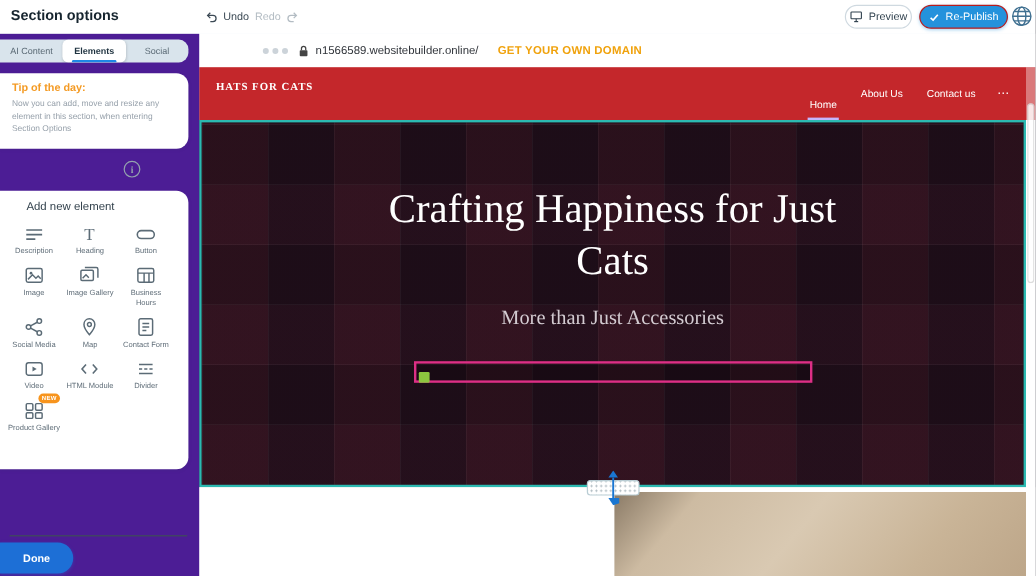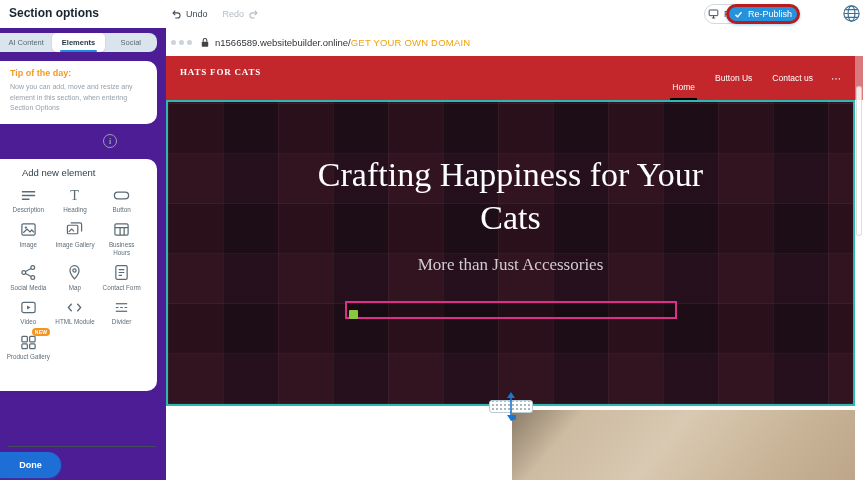--- a/index.html
+++ b/index.html
@@ -6,24 +6,24 @@
   html,body { width:863px; height:480px; }
   body { font-family:"Liberation Sans", sans-serif; background:#fff; overflow:hidden; }
   .stage { position:relative; width:863px; height:480px; background:#e8f0f6; overflow:hidden; }
 
   
   .topbar { position:absolute; top:0; left:0; width:863px; height:28px; background:#fff; z-index:20;padding-left:38px; }
   .app-title { position:absolute; left:9px; top:6px; font-size:12px; font-weight:bold; color:#17252f; }
   .undo-group { position:absolute; left:170px; top:0; height:28px; display:flex; align-items:center; gap:5px; }
   .undo-btn, .redo-btn { display:flex; align-items:center; gap:4px; font-size:9px; cursor:pointer; }
   .undo-btn { color:#3c4a55; }
-  .redo-btn { color:#b3bcc3; margin-left:10px; }
+  .redo-btn { color:#b3bcc3; }
   .pill-btn { position:absolute; top:4px; height:20px; border-radius:11px; display:flex; align-items:center; justify-content:center; gap:5px; font-size:9px; cursor:pointer; }
   .preview-btn { left:704px; width:56px; background:#fff; border:1px solid #cfd9e0; color:#31424f; }
-  .republish-btn { left:726px; width:74px; background:#2492dc; border:3px solid #b91c1c; color:#fff; box-shadow:0 1px 3px rgba(36,146,220,.4); }
+  .republish-btn { left:766px; width:74px; background:#2492dc; border:1px solid #b91c1c; color:#fff; box-shadow:0 1px 3px rgba(36,146,220,.4); }
   .globe-btn { position:absolute; left:842px; top:4px; width:19px; height:19px; cursor:pointer; }
 
   
   .sidebar { position:absolute; top:28px; left:0; width:166px; height:452px; background:#4c1d95; z-index:10; }
   .tabs { position:absolute; top:5px; left:0; width:157px; height:19px; display:flex; background:#d9e4ec; border-radius:0 8px 8px 0; overflow:hidden; }
   .tab { flex:1; display:flex; align-items:center; justify-content:center; font-size:7.5px; color:#5a6a75; cursor:pointer; position:relative; }
   .tab.active { background:#fff; color:#1f3340; border-radius:5px; box-shadow:0 1px 2px rgba(0,0,0,.12); font-weight:bold; }
   .tab.active .tab-underline { position:absolute; bottom:0; left:8px; right:8px; height:2px; background:#1e88e5; border-radius:2px; }
 
   .card { position:absolute; left:0; width:157px; background:#fff; border-radius:0 10px 10px 0; box-shadow:0 1px 3px rgba(40,60,80,.08); }
@@ -41,32 +41,32 @@
   .grid-item { display:flex; flex-direction:column; align-items:center; gap:2px; cursor:pointer; padding-top:2px; }
   .gi-icon { width:20px; height:18px; display:flex; align-items:center; justify-content:center; color:#5b6b76; position:relative; }
   .gi-label { font-size:6.3px; color:#5f6d78; text-align:center; line-height:1.25; max-width:44px; }
   .new-badge { position:absolute; top:-5px; right:-12px; background:#f7941d; color:#fff; font-size:5px; font-weight:bold; padding:1px 3px; border-radius:5px; letter-spacing:.3px; }
 
   .sidebar-divider { position:absolute; left:8px; top:418px; width:148px; height:1px; background:#3f4e59; }
   .done-btn { position:absolute; left:0; top:424px; width:61px; height:26px; background:#1d6fd6; border-radius:0 14px 14px 0; color:#fff; font-size:9px; font-weight:bold; display:flex; align-items:center; justify-content:center; cursor:pointer; box-shadow:0 1px 3px rgba(29,111,214,.4); }
 
   
   .canvas { position:absolute; top:28px; left:166px; width:697px; height:452px; background:#fff; }
-  .browser-bar { position:absolute; top:0; left:0; width:697px; height:28px; background:#fff; display:flex; align-items:center; }
+  .browser-bar { position:absolute; top:0; left:0; width:697px; height:28px; background:#fff; display:flex; align-items:center;padding-left:48px; }
   .dots { display:flex; gap:3px; margin-left:5px; }
   .dot { width:5px; height:5px; border-radius:50%; background:#ccd3d9; }
   .lock-icon { margin-left:8px; display:flex; }
   .url-text { margin-left:5px; font-size:9.5px; color:#30343a; }
-  .domain-cta { margin-left:0; font-size:9.5px; font-weight:normal; color:#f0a20c; cursor:pointer; letter-spacing:.2px; }
+  .domain-cta { margin-left:16px; font-size:9.5px; font-weight:bold; color:#f0a20c; cursor:pointer; letter-spacing:.2px; }
 
   .site-header { position:absolute; top:28px; left:0; width:697px; height:44px; background:#c4272b; }
   .site-logo { position:absolute; left:14px; top:11px; color:#fff; font-weight:bold; font-size:9px; letter-spacing:.8px; font-family:"Liberation Serif",serif; cursor:pointer; }
   .site-nav { position:absolute; right:22px; top:0; height:44px; display:flex; align-items:center; gap:16px; }
   .nav-item { color:#fff; font-size:8.5px; cursor:pointer; padding:4px 2px; }
-  .nav-item.active { border-bottom:2px solid #000000; padding-bottom:6px; margin-bottom:-8px;margin-top:13px; }
+  .nav-item.active { border-bottom:2px solid #c4b5fd; padding-bottom:6px; margin-bottom:-8px;margin-top:13px; }
   .nav-more { color:#fff; font-size:10px; cursor:pointer; }
 
   .hero { position:absolute; top:72px; left:0; width:689px; height:306px; border:2px solid #2cb9b1; background-color:#190b12;
     background-image:
       repeating-linear-gradient(0deg, rgba(255,255,255,.045) 0 1px, transparent 1px 50px),
       repeating-linear-gradient(90deg, rgba(255,255,255,.045) 0 1px, transparent 1px 55px),
       repeating-linear-gradient(90deg, rgba(130,45,75,.16) 0 55px, rgba(45,22,45,.20) 55px 110px),
       repeating-linear-gradient(0deg, rgba(95,35,60,.14) 0 50px, rgba(25,12,22,.18) 50px 100px);
   }
   .hero-heading { margin:52px auto 0; max-width:430px; text-align:center; color:#fff; font-family:"Liberation Serif",serif; font-size:34px; line-height:1.25; font-weight:400; cursor:text; }
@@ -329,28 +329,28 @@
         </svg>
       </span>
       <span class="url-text">n1566589.websitebuilder.online/</span>
       <span class="domain-cta">GET YOUR OWN DOMAIN</span>
     </div>
 
     <div class="site-header">
       <div class="site-logo">HATS FOR CATS</div>
       <div class="site-nav">
         <span class="nav-item active">Home</span>
-        <span class="nav-item">Button Us</span>
+        <span class="nav-item">About Us</span>
         <span class="nav-item">Contact us</span>
         <span class="nav-more">⋯</span>
       </div>
     </div>
 
     <div class="hero">
-      <div class="hero-heading">Crafting Happiness for Your Cats</div>
+      <div class="hero-heading">Crafting Happiness for Just Cats</div>
       <div class="hero-sub">More than Just Accessories</div>
       <div class="hero-desc-box">
         <span class="green-handle"></span>
       </div>
 
       <div class="section-handle">
         <span class="handle-arrows">
           <svg width="10" height="29" viewBox="0 0 10 29" fill="#1976d2">
             <path d="M5 0 L9 6 H1 Z"></path>
               <rect x="4.2" y="6" width="1.6" height="17"></rect>

